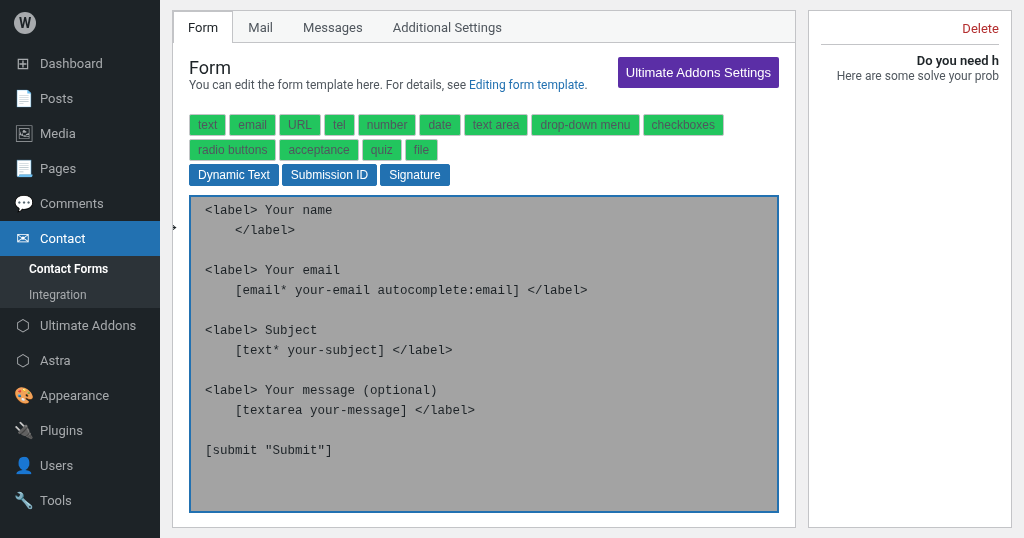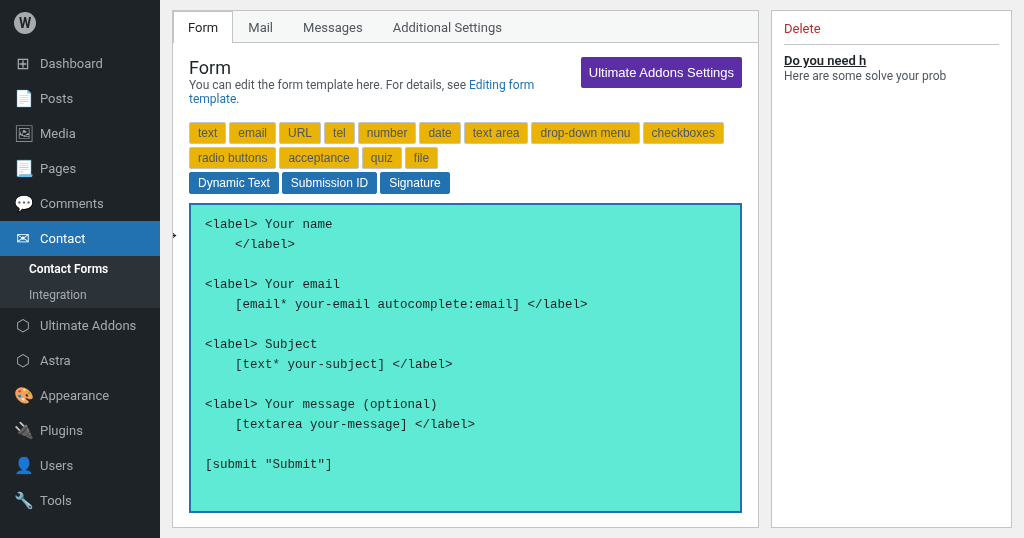--- a/index.html
+++ b/index.html
@@ -97,86 +97,87 @@
       flex: 1;
       overflow: hidden;
       display: flex;
       flex-direction: column;
     }
 
     .form-header {
       display: flex; align-items: flex-start; justify-content: space-between; margin-bottom: 6px;
     }
     .form-title { font-size: 18px; font-weight: 400; color: #1d2327; }
-    .form-subtitle { font-size: 12px; color: #50575e; margin-bottom: 10px; }
+    .form-subtitle { font-size: 12px; color: #50575e; margin-bottom: 16px; }
     .form-subtitle a { color: #2271b1; text-decoration: none; }
 
     .ultimate-btn {
       background: #5b2ea6;
       color: #fff;
       border: none;
       padding: 8px 8px;
       font-size: 13px;
       cursor: pointer;
       border-radius: 2px;
       white-space: nowrap;
     }
 
     
     .tag-row {
       display: flex; flex-wrap: wrap; gap: 3px; margin-bottom: 3px;
     }
     .tag-btn {
-      background: #eab308;
+      background: #22c55e;
       border: 1px solid #c3c4c7;
       color: #50575e;
       padding: 3px 8px;
       font-size: 12px;
       cursor: pointer;
       border-radius: 2px;
     }
     .tag-btn.blue {
       background: #2271b1; color: #fff; border-color: #2271b1;
     }
 
     
     .code-editor {
       flex: 1;
       border: 2px solid #2271b1;
-      padding: 10px 14px;
+      padding: 4px 14px;
       font-family: "Courier New", Courier, monospace;
       font-size: 12.5px;
       color: #1d2327;
       line-height: 1.6;
       overflow-y: auto;
-      background: #5eead4;
+      background: #a3a3a3;
       margin-top: 6px;
       white-space: pre;
     }
 
     
     .right-panel {
-      width: 241px;
+      width: 204px;
       background: #fff;
       border: 1px solid #c3c4c7;
       padding: 10px 12px;
       flex-shrink: 0;
       overflow: hidden;
       display: flex;
       flex-direction: column;
       gap: 8px;
+      text-align: right;
     }
     .delete-link {
       color: #b32d2e; font-size: 13px; cursor: pointer;
       text-decoration: none;
       display: block;
       padding-bottom: 8px;
       border-bottom: 1px solid #c3c4c7;
     }
-    .need-help-title { font-size: 13px; font-weight: 600; color: #1d2327; text-decoration: underline; }
+    .need-help-title { font-size: 13px; font-weight: 600; color: #1d2327; }
     .need-help-desc { font-size: 12px; color: #50575e; line-height: 1.4; overflow: hidden; }
     .help-list { font-size: 12px; color: #50575e; line-height: 1.8; }
     .help-list a { color: #2271b1; text-decoration: none; }
   </style>
 </head>
 <body>
 
 <div id="sidebar">
   <div class="sidebar-logo">
     <div class="wp-icon">W</div>

